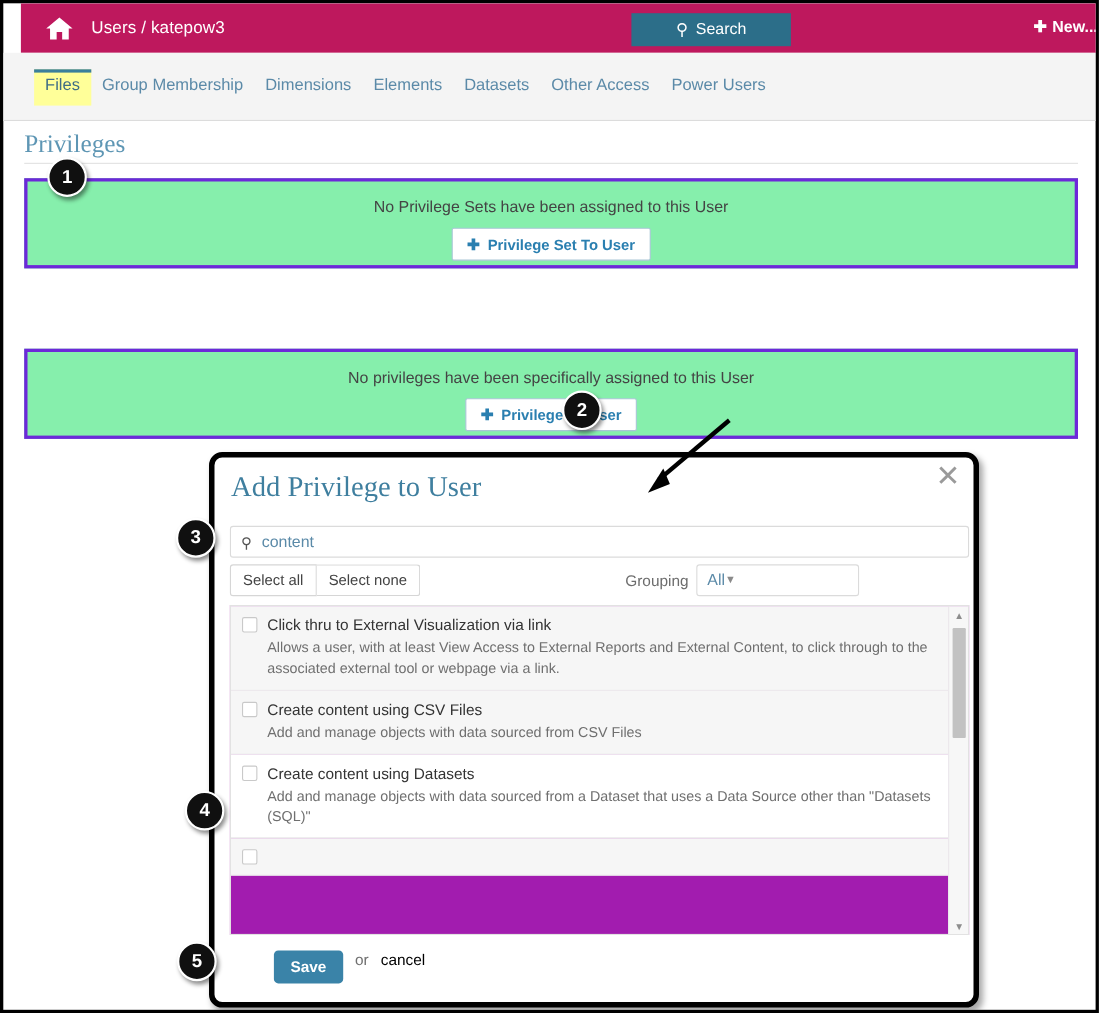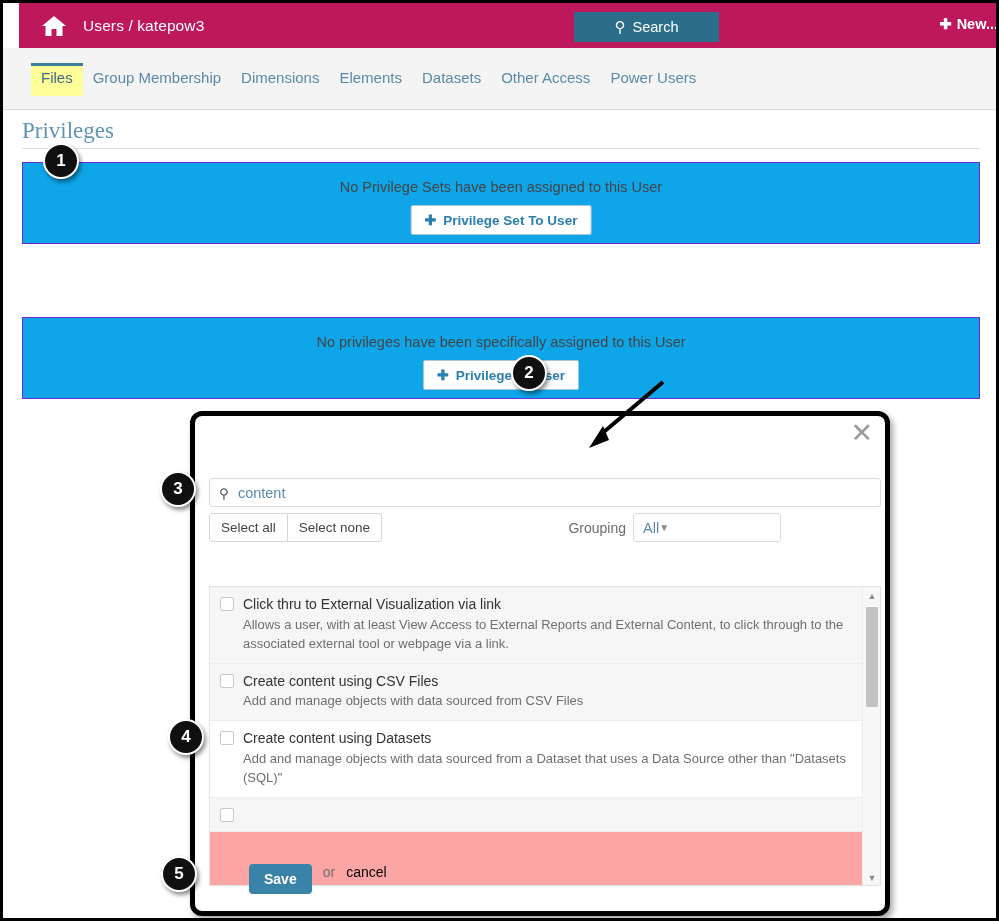--- a/index.html
+++ b/index.html
@@ -111,22 +111,22 @@
   }
   .title-rule {
     position: absolute;
     left: 19px; top: 145px;
     width: 958px; height: 1px;
     background: #e2e2e2;
   }
 
   .panel {
     position: absolute;
-    background: #0ea5e9;
-    border: 1px solid #6d28d9;
+    background: #86efac;
+    border: 3px solid #6d28d9;
   }
   #panel1 { left: 19px; top: 159px; width: 958px; height: 82px; }
   #panel2 { left: 19px; top: 314px; width: 958px; height: 82px; }
 
   .panel-msg {
     position: absolute;
     left: 0; right: 0;
     top: 16px;
     text-align: center;
     font-size: 14.5px;
@@ -235,23 +235,22 @@
   }
   .grouping-select .gval { font-size: 14.5px; color: #5b8aa8; }
   .grouping-select .caret { color: #8a8a8a; font-size: 10px; }
 
   
   .listbox {
     position: absolute;
     left: 14px; top: 134px;
     width: 672px; height: 300px;
     border: 1px solid #e2e2e2;
-    background: #fca5a5;
+    background: #a21caf;
     overflow: hidden;
-    margin-top: 36px;
   }
   .rows { position: absolute; left:0; top:0; right: 18px; }
   .row {
     padding: 8px 10px 9px 10px;
     display: flex;
     gap: 9px;
     align-items: flex-start;
     border-bottom: 1px solid #ededed;
     cursor: pointer;
   }
@@ -415,20 +414,21 @@
       <span>Privilege To User</span>
     </div>
   </div>
 
   <svg class="arrow-anno" viewBox="0 0 140 75">
     <line x1="112" y1="4" x2="48" y2="58" stroke="#000" stroke-width="4"></line>
     <polygon points="38,70 52,48 58,62" fill="#000"></polygon>
   </svg>
 
   <div class="modal">
+    <div class="modal-title">Add Privilege to User</div>
     <div class="modal-close">✕</div>
 
     <div class="search-field">
       <span class="sicon">⚲</span>
       <span class="sval">content</span>
     </div>
 
     <div class="toolrow">
       <div class="segbtns">
         <div class="segbtn">Select all</div>

